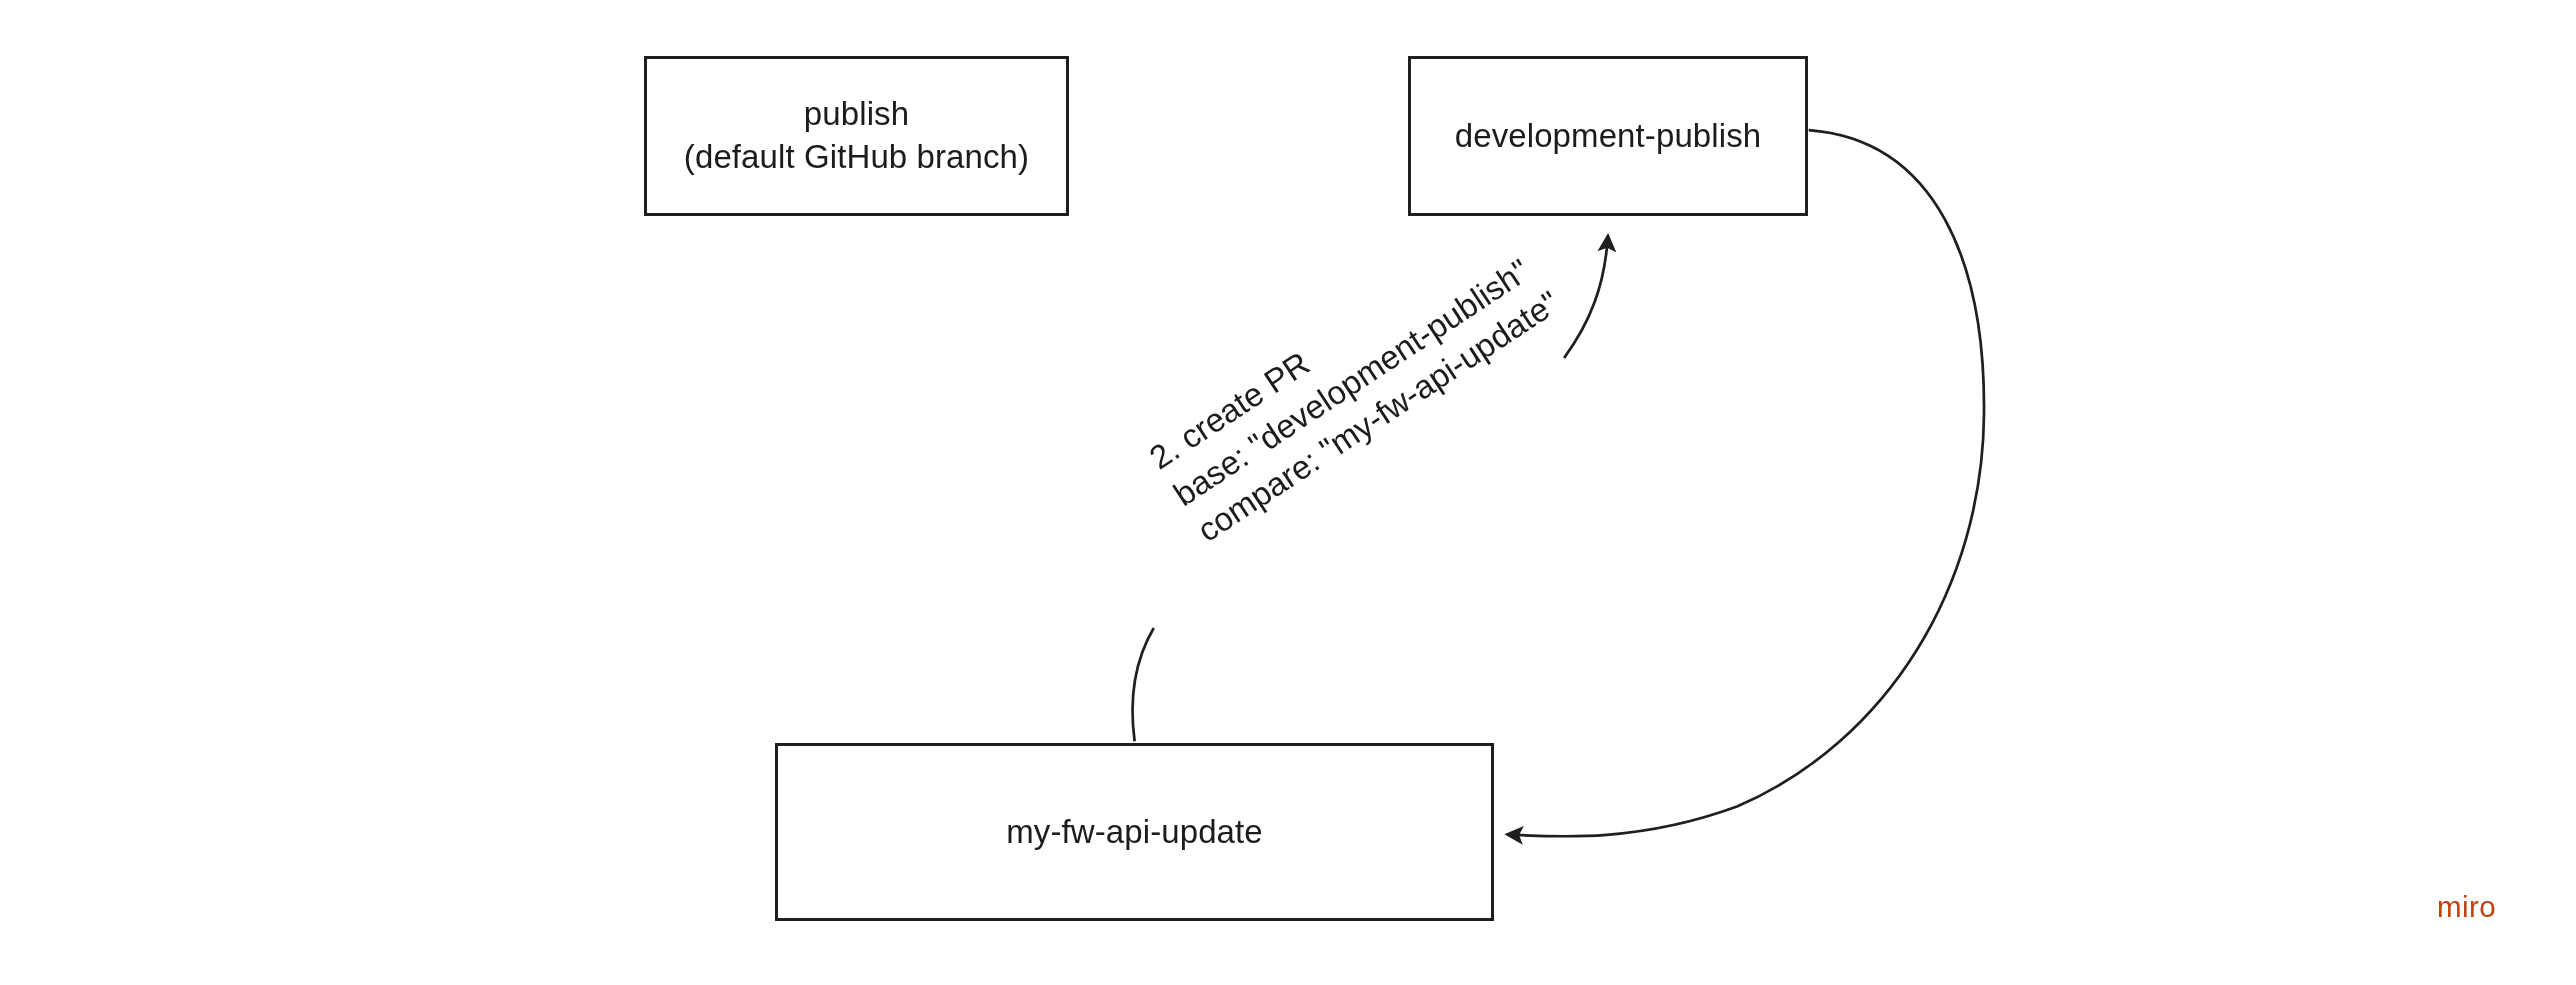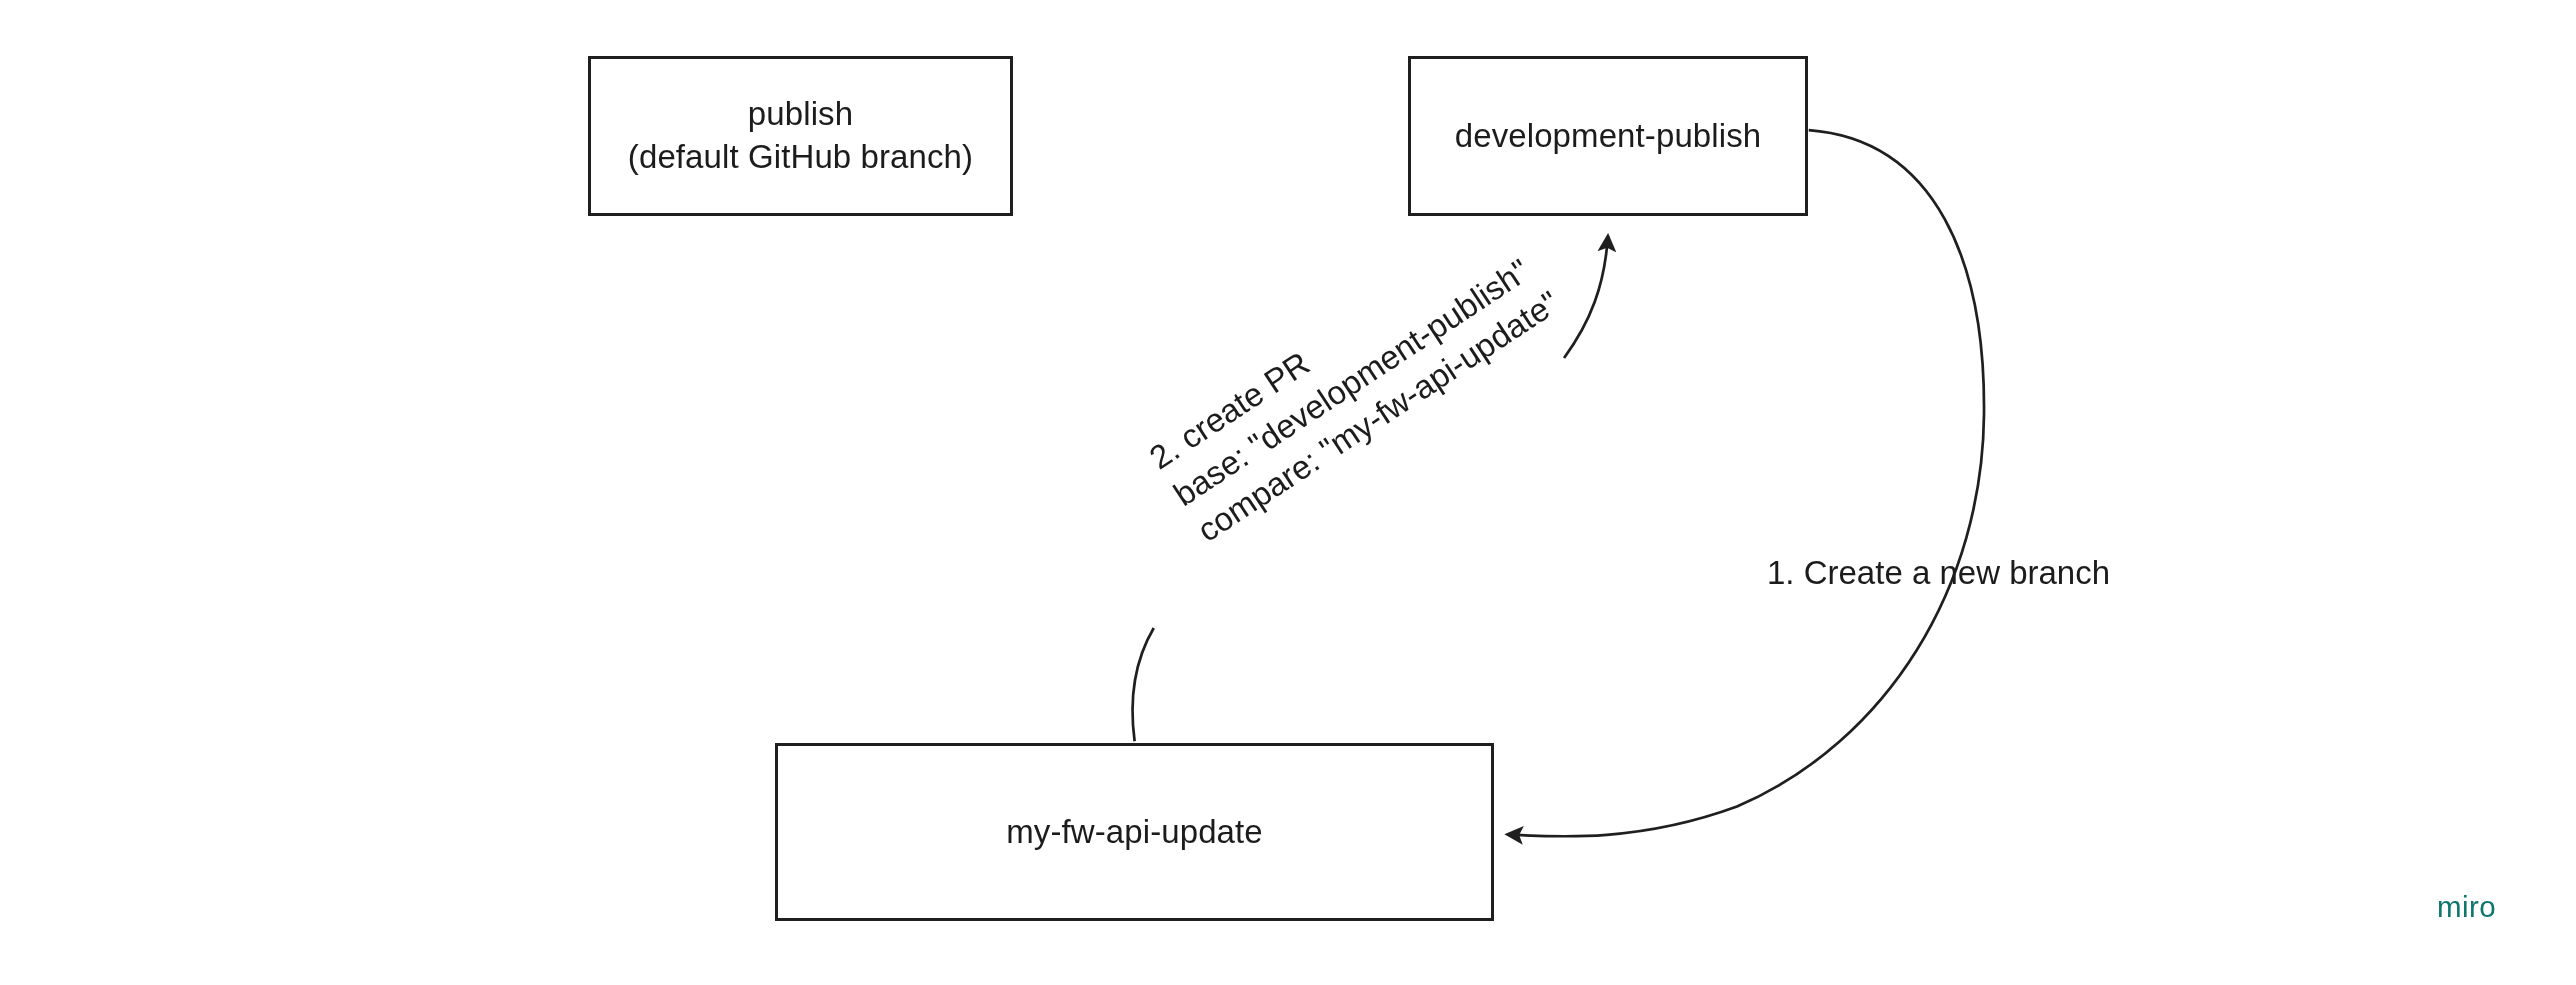--- a/index.html
+++ b/index.html
@@ -45,21 +45,21 @@
 
   .node-label {
     font-size: 33px;
     line-height: 1.30;
     color: #1c1c1c;
     letter-spacing: 0.1px;
     white-space: pre-line;
   }
 
   #node-publish {
-    left: 588px;
+    left: 644px;
     top: 56px;
     width: 425px;
     height: 160px;
   }
 
   #node-development-publish {
     left: 1408px;
     top: 56px;
     width: 400px;
     height: 160px;
@@ -93,21 +93,21 @@
     transform-origin: 0 0;
     white-space: pre-line;
   }
 
   #watermark-miro {
     position: absolute;
     left: 2437px;
     top: 890px;
     font-size: 29.5px;
     letter-spacing: 0.4px;
-    color: #0f766e;
+    color: #c2410c;
     font-weight: 400;
   }
 </style>
 </head>
 <body>
 
 <div id="canvas">
 
   <svg class="edge-layer" viewBox="0 0 3233 1237" width="2576" height="986" xmlns="http://www.w3.org/2000/svg">
     <defs>
@@ -134,21 +134,20 @@
   </div>
 
   <div class="node" id="node-my-fw-api-update">
     <div class="node-label">my-fw-api-update</div>
   </div>
 
   <div class="node" id="node-development-publish">
     <div class="node-label">development-publish</div>
   </div>
 
-  <div class="edge-label" id="label-create-branch">1. Create a new branch</div>
 
   <div class="edge-label" id="label-create-pr">2. create PR
 base: "development-publish"
 compare: "my-fw-api-update"</div>
 
   <div id="watermark-miro">miro</div>
 
 </div>
 
 

